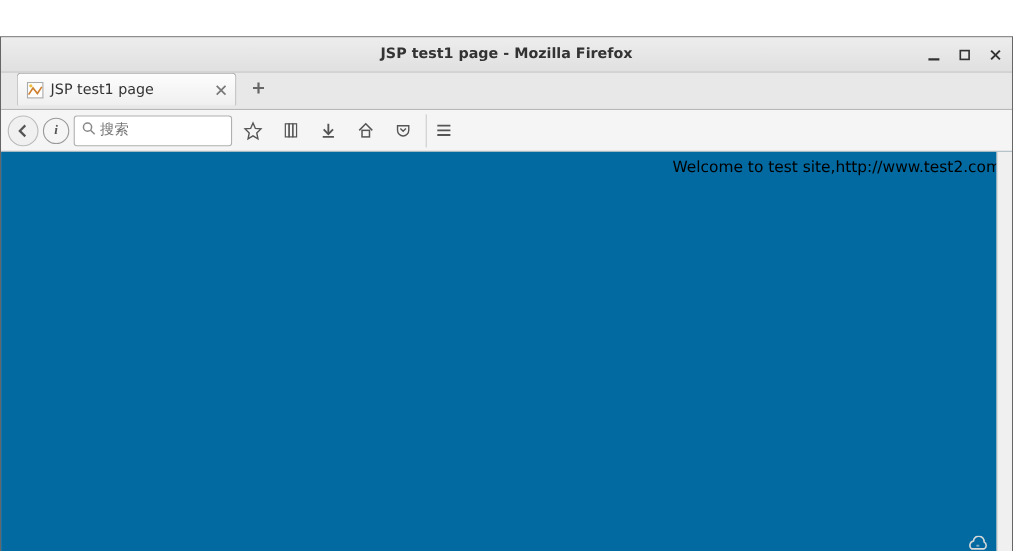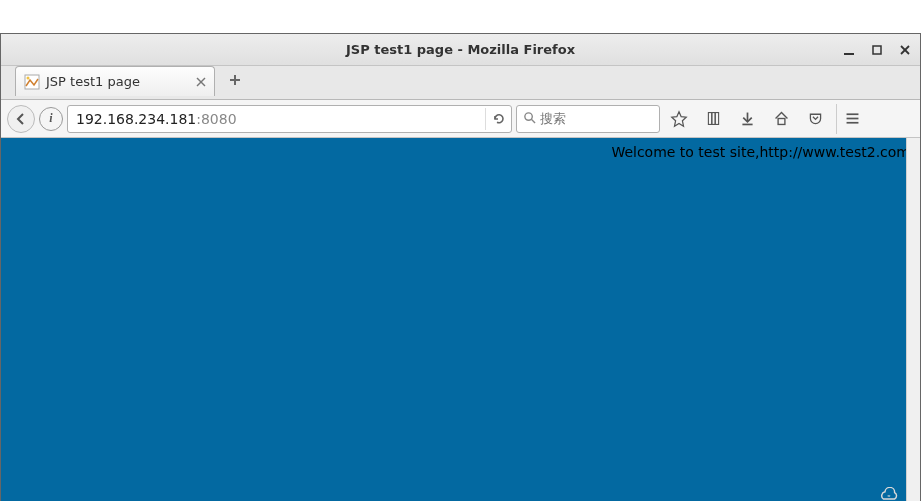--- a/index.html
+++ b/index.html
@@ -288,31 +288,20 @@
     </div>
   </div>
 
   <div class="toolbar">
     <div class="nav-btn">
       <svg width="14" height="14" viewBox="0 0 14 14">
           <polyline points="9,2 4,7 9,12" fill="none" stroke="#555" stroke-width="2"></polyline>
         </svg>
     </div>
     <div class="info-btn">i</div>
-    <div class="urlbar">
-      <span class="url-text">
-        <span>192.168.234.181</span><span class="url-port">:8080</span>
-      </span>
-      <div class="reload-btn">
-        <svg width="14" height="14" viewBox="0 0 14 14">
-            <path d="M 3 7 A 4 4 0 1 1 5 10.2" fill="none" stroke="#666" stroke-width="1.6"></path>
-            <polyline points="3,4 3,7 6,7" fill="none" stroke="#666" stroke-width="1.6"></polyline>
-          </svg>
-      </div>
-    </div>
     <div class="searchbar">
       <span>
         <svg width="13" height="13" viewBox="0 0 14 14">
             <circle cx="6" cy="6" r="4" fill="none" stroke="#888" stroke-width="1.5"></circle>
             <line x1="9" y1="9" x2="13" y2="13" stroke="#888" stroke-width="1.5"></line>
           </svg>
       </span>
       <input type="text" placeholder="搜索" style="">
     </div>
     <div class="tool-icon">

